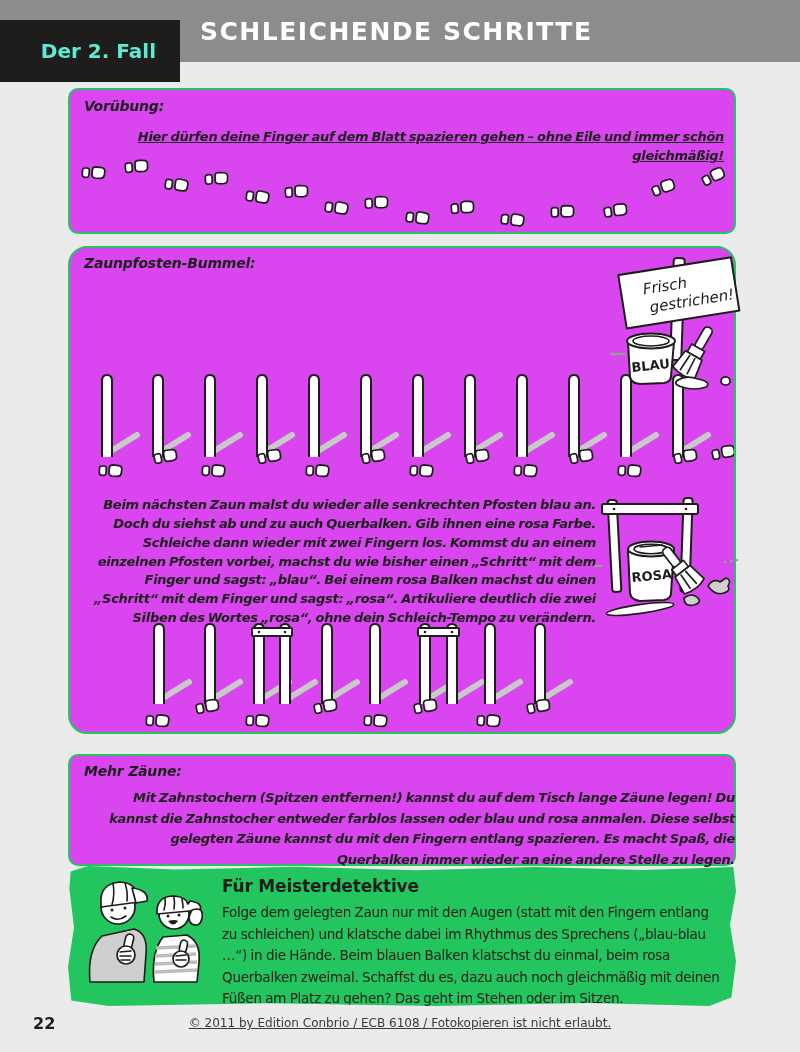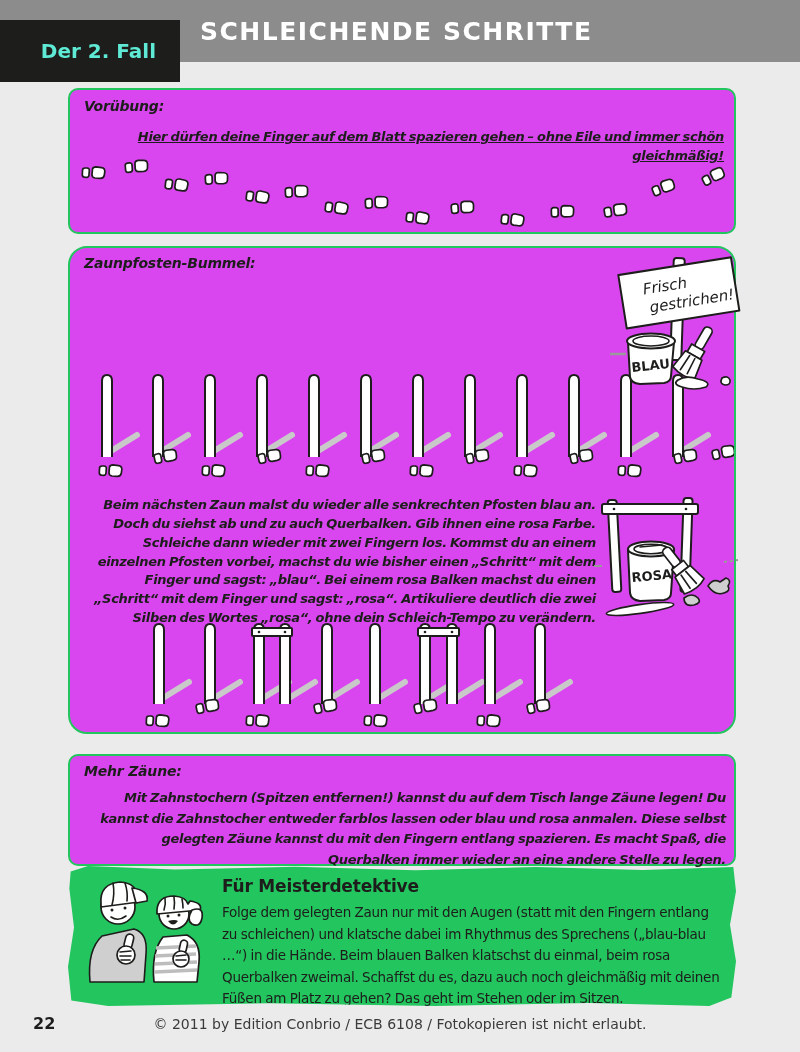--- a/index.html
+++ b/index.html
@@ -43,21 +43,21 @@
   .torn-box{
     position:absolute;background:#22c55e;
     clip-path:polygon(0.4% 4%,3% 0%,16% 2.5%,34% 0.6%,52% 3%,70% 0.8%,86% 2.8%,99.6% 0.8%,100% 18%,99.1% 42%,100% 68%,99.3% 94%,96% 100%,78% 97.8%,55% 100%,30% 98%,6% 100%,0.5% 96%,0% 72%,0.9% 44%,0.2% 16%);
   }
   .det-heading{position:absolute;font-weight:bold;font-size:17px;letter-spacing:-0.2px;}
   .det-text{
     position:absolute;font-size:13.5px;line-height:1.6;letter-spacing:-0.25px;word-spacing:-0.5px;color:#1d1d1b;
   }
   
   .page-num{position:absolute;left:33px;top:1014px;font-weight:bold;font-size:16px;}
-  .copyright{position:absolute;left:0;top:1016px;width:100%;text-align:center;font-size:14px;color:#3a3a3a;}
+  .copyright{position:absolute;left:0;top:1016px;width:100%;text-align:center;font-size:12px;color:#3a3a3a;text-decoration:underline;}
 </style>
 </head>
 <body>
 
 <div class="header-bar">
   <div class="page-title">SCHLEICHENDE SCHRITTE</div>
   <div class="case-tab">Der 2. Fall</div>
 </div>
 
 <div class="box" style="left:68px;top:88px;width:668px;height:146px;">
@@ -320,21 +320,21 @@
     <ellipse cx="48" cy="119" rx="34" ry="4.5" class="ink-shape" transform="rotate(-8 48 119)"></ellipse>
     <path d="M92,108 q8,-6 14,0 q4,5 -4,7 q-10,2 -10,-7 Z" class="gray-fill"></path>
     <path d="M116,96 q5,-8 12,-4 l6,-4 q6,2 2,8 q3,5 -4,7 q-9,3 -16,-7 Z" class="gray-fill"></path>
     <line x1="2" y1="76" x2="10" y2="76" stroke="#9a9a9a" stroke-width="2"></line>
     <line x1="132" y1="72" x2="146" y2="70" stroke="#9a9a9a" stroke-width="2" stroke-dasharray="3 3"></line>
   </svg>
 </div>
 
 <div class="box" style="left:68px;top:746px;width:668px;height:112px;margin-top:8px;">
   <div class="box-heading" style="left:14px;top:7px;">Mehr Zäune:</div>
-  <div class="body-text" style="left:16px;top:32px;width:640px;line-height:1.58;">Mit Zahnstochern (Spitzen entfernen!) kannst du auf dem Tisch lange Zäune legen! Du kannst die Zahnstocher entweder farblos lassen oder blau und rosa anmalen. Diese selbst gelegten Zäune kannst du mit den Fingern entlang spazieren. Es macht Spaß, die Querbalken immer wieder an eine andere Stelle zu legen.</div>
+  <div class="body-text" style="left:25px;top:32px;width:640px;line-height:1.58;">Mit Zahnstochern (Spitzen entfernen!) kannst du auf dem Tisch lange Zäune legen! Du kannst die Zahnstocher entweder farblos lassen oder blau und rosa anmalen. Diese selbst gelegten Zäune kannst du mit den Fingern entlang spazieren. Es macht Spaß, die Querbalken immer wieder an eine andere Stelle zu legen.</div>
 </div>
 
 <div class="torn-box" style="left:68px;top:866px;width:668px;height:140px;">
   <svg style="position:absolute;left:14px;top:4px;" width="132" height="120" viewBox="0 0 132 120">
 
     <path d="M8,112 Q5,80 20,66 L52,59 Q66,63 64,84 L62,112 Z" class="gray-fill"></path>
     <circle cx="36" cy="37" r="17" class="ink-shape" stroke-width="2"></circle>
     <g>
       <path d="M19,34 Q17,14 38,12 Q55,13 56,28 L57,32 L19,37 Z" class="ink-shape" stroke-width="2"></path>
       <path d="M50,18 Q67,20 65,31 L54,33 Z" class="ink-shape" stroke-width="2"></path>

